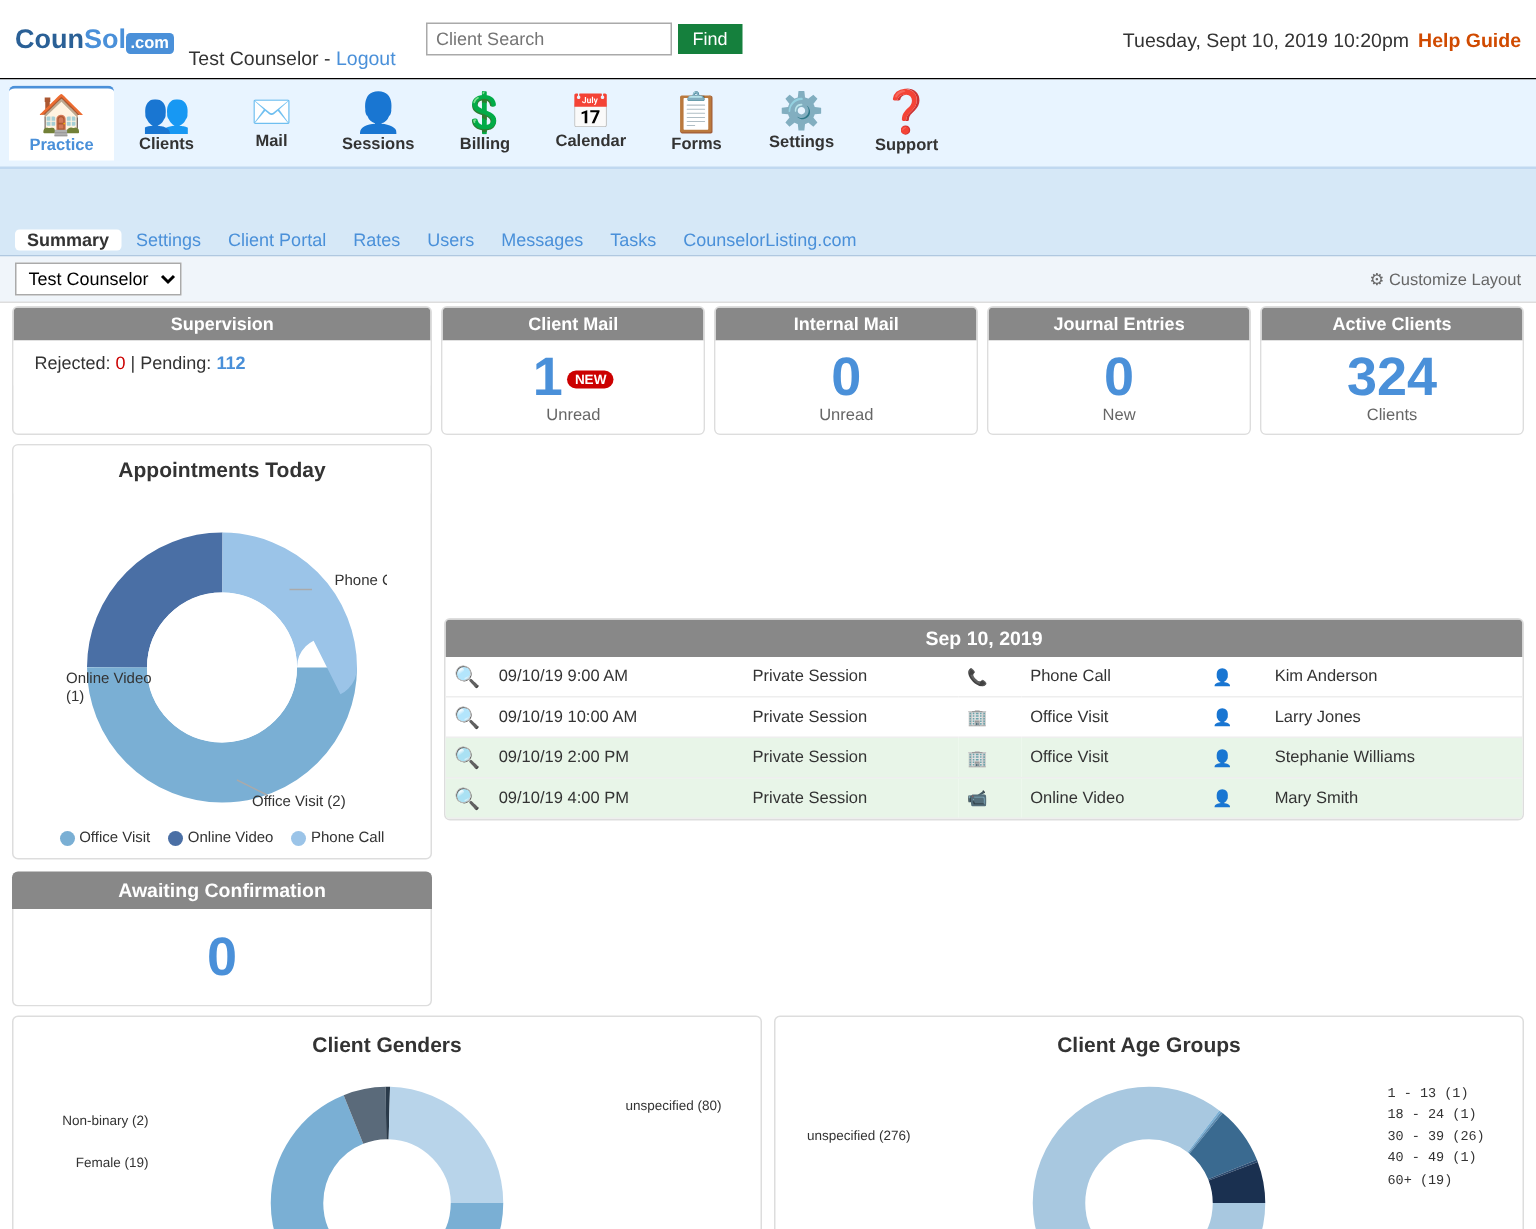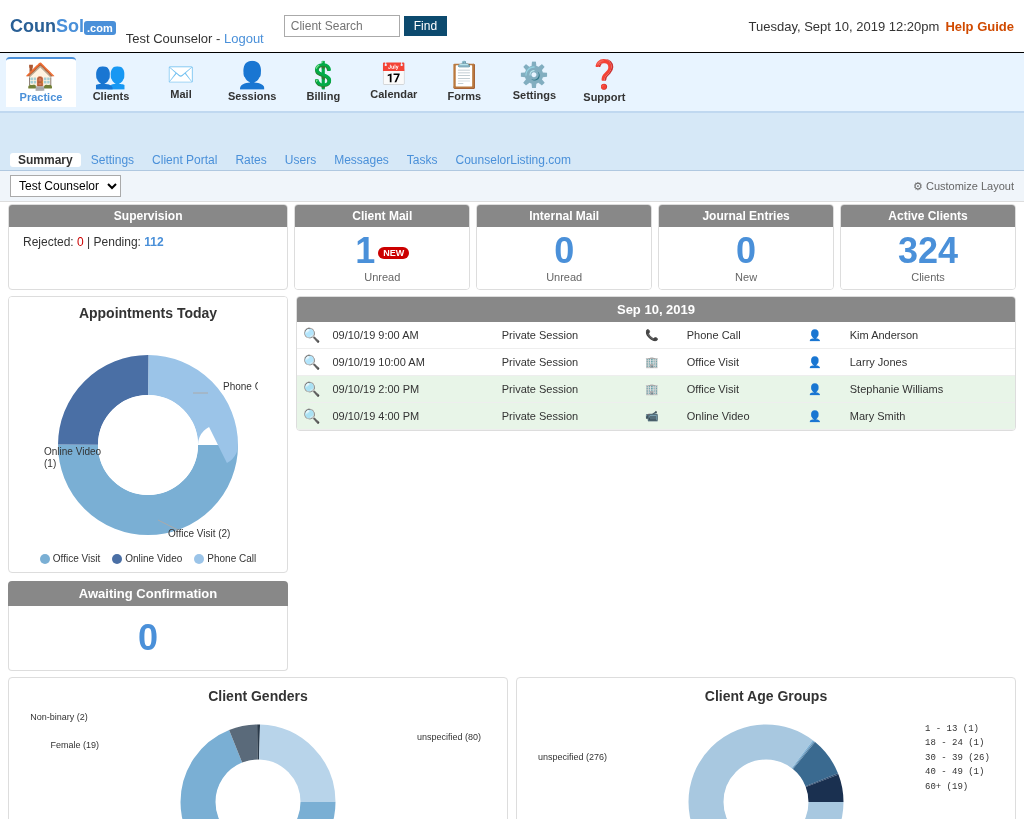--- a/index.html
+++ b/index.html
@@ -6,22 +6,22 @@
     body { font-family: Arial, sans-serif; font-size: 12px; background: #fff; color: #333; width: 1024px; }
 
     
     .header { display: flex; align-items: center; padding: 6px 10px; background: #fff; border-bottom: 1px solid #000000; }
     .logo { font-size: 18px; font-weight: bold; color: #333; margin-right: 10px; }
     .logo span { color: #4a90d9; }
     .logo .com { font-size: 11px; background: #4a90d9; color: #fff; border-radius: 3px; padding: 1px 3px; }
     .user-info { font-size: 13px; color: #333; margin-right: 20px; margin-top: 25px; }
     .user-info a { color: #4a90d9; text-decoration: none; }
     .search-area { display: flex; align-items: center; gap: 4px; }
-    .search-input { border: 1px solid #aaa; padding: 3px 6px; font-size: 12px; width: 116px; }
-    .find-btn { background: #0c4a6e; color: #fff; border: none; padding: 3px 10px; cursor: pointer; font-size: 12px; }
+    .search-input { border: 1px solid #aaa; padding: 3px 6px; font-size: 12px; width: 164px; }
+    .find-btn { background: #15803d; color: #fff; border: none; padding: 3px 10px; cursor: pointer; font-size: 12px; }
     .header-right { margin-left: auto; display: flex; align-items: center; gap: 6px; }
     .datetime { font-size: 13px; color: #333; }
     .help-guide { color: #d04a00; font-weight: bold; font-size: 13px; text-decoration: none; }
 
     
     .nav-bar { display: flex; align-items: center; background: #e8f4ff; border-bottom: 2px solid #c0d8f0; padding: 4px 6px; }
     .nav-item { display: flex; flex-direction: column; align-items: center; padding: 4px 12px; cursor: pointer; text-decoration: none; color: #333; font-size: 11px; min-width: 70px; }
     .nav-item.active { background: #fff; border-top: 2px solid #4a90d9; border-radius: 4px 4px 0 0; }
     .nav-item .nav-label { font-size: 11px; margin-top: 2px; font-weight: bold; color: #4a90d9; }
     .nav-item .nav-label.dark { color: #333; }
@@ -58,21 +58,21 @@
     .stat-header.active { background: #888; }
     .stat-body { padding: 6px 10px; text-align: center; background: #fff; min-height: 60px; display: flex; flex-direction: column; justify-content: center; align-items: center; }
     .stat-big-number { font-size: 36px; font-weight: bold; color: #4a90d9; line-height: 1; }
     .stat-label { font-size: 11px; color: #666; margin-top: 2px; }
     .supervision-body { text-align: left; padding: 8px 14px; background: #fff; }
     .supervision-text { font-size: 12px; }
     .supervision-text .zero { color: #cc0000; }
     .supervision-text .pending { color: #4a90d9; font-weight: bold; }
 
     
-    .main-content { display: flex; gap: 8px; margin: 6px 8px; }
+    .main-content { display: flex; gap: 8px; margin: 6px 8px; align-items: center; }
     .left-panel { width: 280px; flex-shrink: 0; }
     .right-panel { flex: 1; }
 
     
     .widget { border: 1px solid #ddd; border-radius: 4px; overflow: hidden; margin-bottom: 8px; background: #fff; }
     .widget-title { text-align: center; font-size: 14px; font-weight: bold; color: #333; padding: 8px; background: #fff; }
     .widget-body { padding: 8px; }
 
     
     .donut-container { display: flex; justify-content: center; align-items: center; position: relative; margin: 8px auto; }
@@ -107,21 +107,21 @@
   </div>
   <div class="user-info">
     <span>Test Counselor</span> - 
     <a href="#">Logout</a>
   </div>
   <div class="search-area">
     <input class="search-input" type="text" placeholder="Client Search" style="">
     <button class="find-btn">Find</button>
   </div>
   <div class="header-right">
-    <span class="datetime">Tuesday, Sept 10, 2019  12:20pm</span>
+    <span class="datetime">Tuesday, Sept 10, 2019  10:20pm</span>
     <a href="#" class="help-guide">Help Guide</a>
   </div>
 </div>
 
 <div class="nav-bar">
   <div class="nav-item active">
     <span class="nav-icon nav-icon-house">🏠</span>
     <span class="nav-label">Practice</span>
   </div>
   <div class="nav-item">
@@ -319,21 +319,21 @@
     </div>
   </div>
 </div>
 
 <div class="bottom-charts">
 
   <div class="chart-section">
     <div class="chart-title">Client Genders</div>
     <div style="display:flex;align-items:center;justify-content:center;position:relative;">
       <div style="position:absolute;left:0;top:0;font-size:9px;color:#333;text-align:right;width:80px;">
-        <div style="text-align:center;">Non-binary (2)</div>
+        <div style="margin-top:30px;">Non-binary (2)</div>
         <div style="margin-top:18px;">Female (19)</div>
       </div>
       <svg width="180" height="180" viewBox="0 0 180 180" style="margin:0 80px;">
 
         <circle cx="90" cy="90" r="60" fill="none" stroke="#7aafd4" stroke-width="35" stroke-dasharray="259.4 117.6" stroke-dashoffset="0"></circle>
         <circle cx="90" cy="90" r="60" fill="none" stroke="#5a6a7a" stroke-width="35" stroke-dasharray="22.2 354.8" stroke-dashoffset="-259.4"></circle>
         <circle cx="90" cy="90" r="60" fill="none" stroke="#2a3a4a" stroke-width="35" stroke-dasharray="2.3 374.7" stroke-dashoffset="-281.6"></circle>
         <circle cx="90" cy="90" r="60" fill="none" stroke="#b8d4ea" stroke-width="35" stroke-dasharray="93.1 283.9" stroke-dashoffset="-283.9"></circle>
         <circle cx="90" cy="90" r="42" fill="white"></circle>
       </svg>

